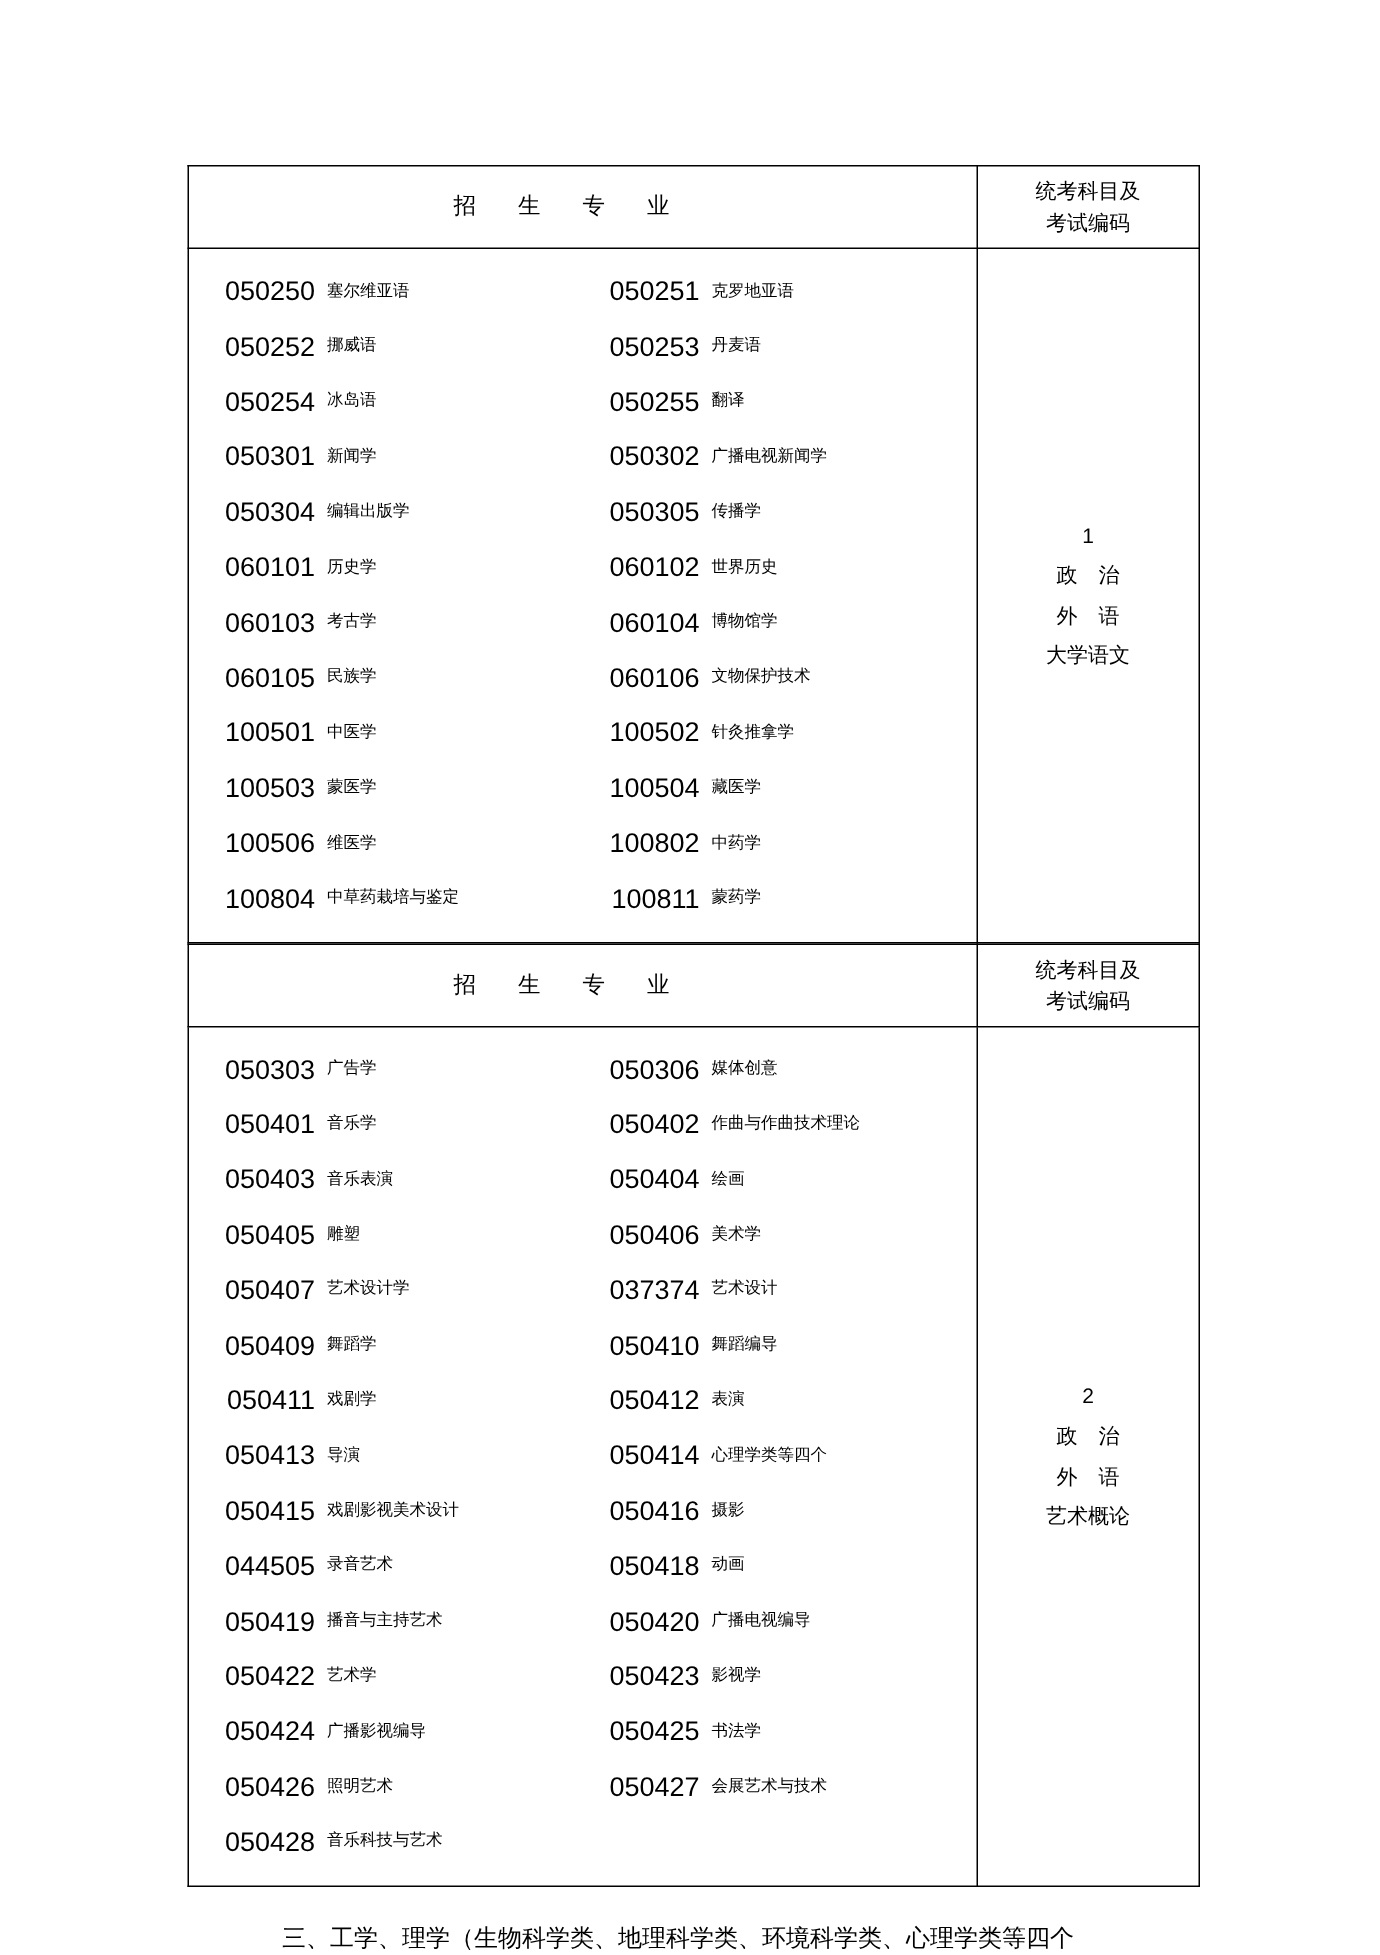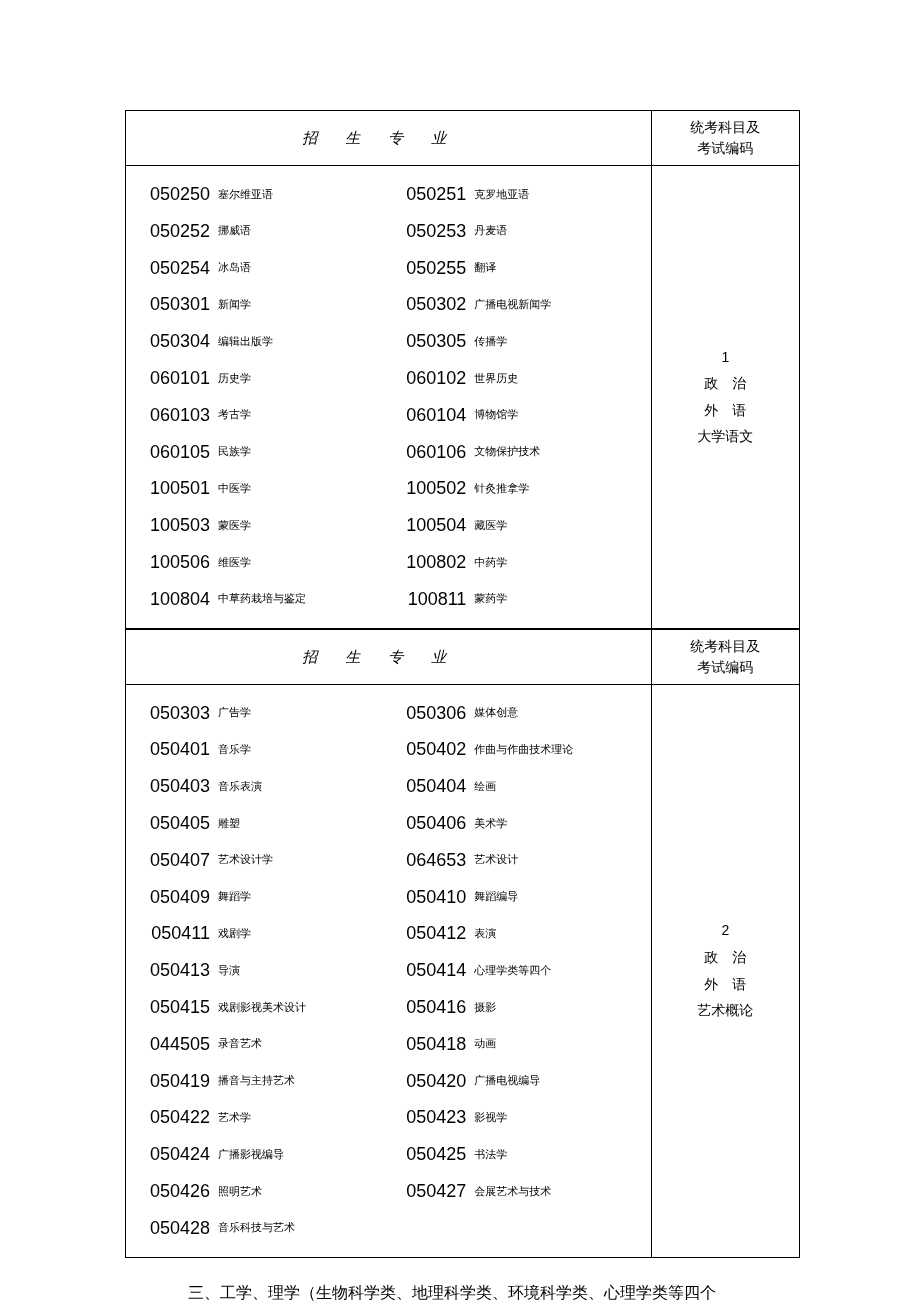--- a/index.html
+++ b/index.html
@@ -1,19 +1,19 @@
 <!DOCTYPE html>
 <html><head>
 <meta charset="utf-8">
 <style>
   html,body{margin:0;padding:0;background:#fff;color:#000;font-family:"Microsoft YaHei","SimSun",sans-serif;}
   .page{width:920px;min-height:1303px;box-sizing:border-box;padding:110px 120px 80px 125px;font-size:15px;line-height:1.6;}
   table{border-collapse:collapse;width:100%;table-layout:fixed;}
   td{border:1px solid #000;vertical-align:middle;padding:0;}
-  .hdr-major{text-align:center;font-size:15px;padding:10px 0;font-style:italic;}
+  .hdr-major{text-align:center;font-size:15px;padding:10px 0;}
   .hdr-major span{display:inline-block;letter-spacing:28px;}
   .hdr-exam{text-align:center;font-size:14px;padding:6px 4px;line-height:1.5;}
   .body-cell{padding:10px 6px;}
   .grid{display:flex;flex-wrap:wrap;}
   .item{display:flex;width:50%;box-sizing:border-box;align-items:center;padding:4px 0;}
   .code{width:78px;text-align:right;font-size:18px;padding-right:8px;flex:none;}
   .name{font-size:11px;flex:1;}
   .exam-cell{text-align:center;font-size:14px;padding:10px 4px;line-height:1.9;}
   .exam-line{display:block;}
   .section-title{font-size:16px;margin:24px 0 14px 42px;}
@@ -198,21 +198,21 @@
               </div>
               <div class="item">
                 <span class="code">050406</span>
                 <span class="name">美术学</span>
               </div>
               <div class="item">
                 <span class="code">050407</span>
                 <span class="name">艺术设计学</span>
               </div>
               <div class="item">
-                <span class="code">064653</span>
+                <span class="code">037374</span>
                 <span class="name">艺术设计</span>
               </div>
               <div class="item">
                 <span class="code">050409</span>
                 <span class="name">舞蹈学</span>
               </div>
               <div class="item">
                 <span class="code">050410</span>
                 <span class="name">舞蹈编导</span>
               </div>

